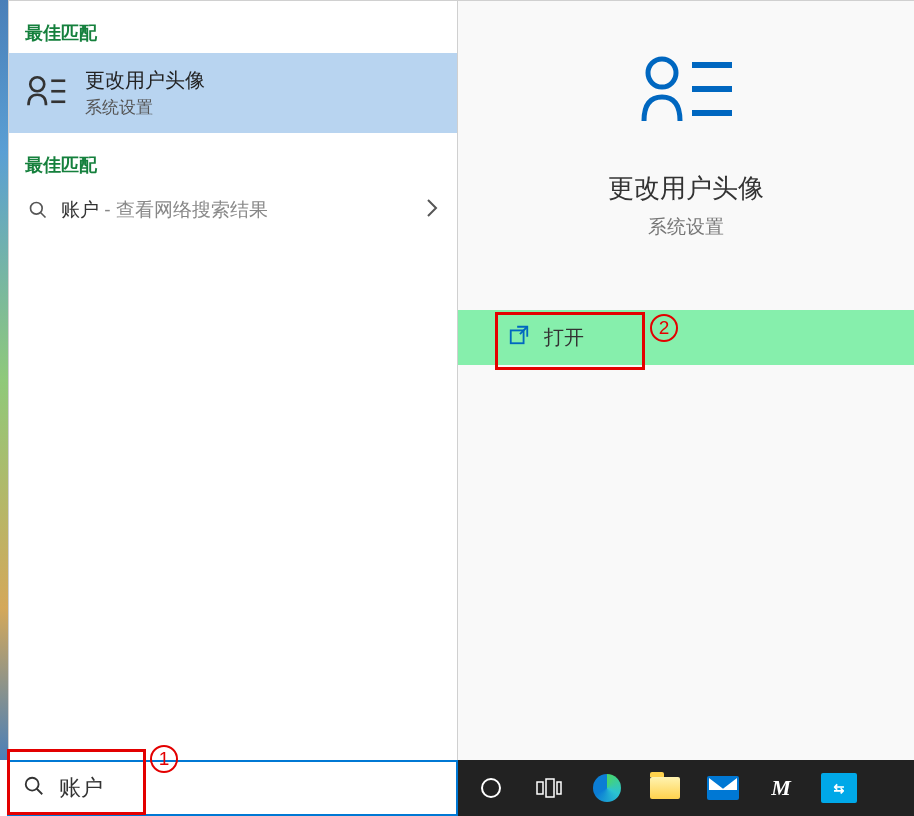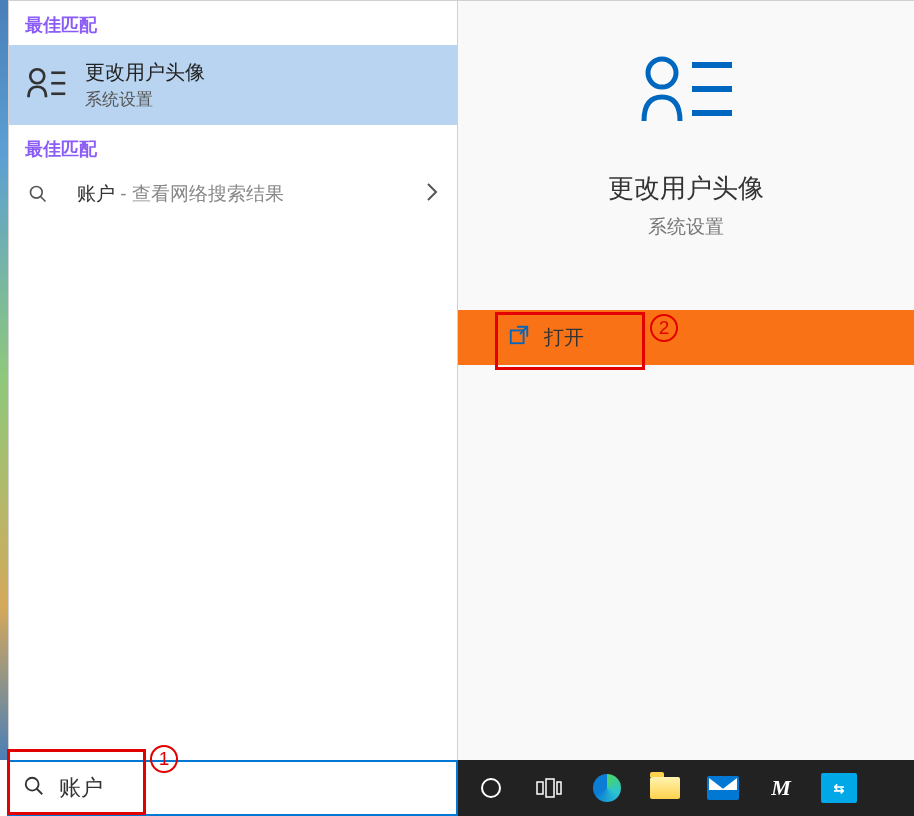--- a/index.html
+++ b/index.html
@@ -23,24 +23,24 @@
       position: absolute;
       left: 8px;
       top: 0;
       width: 450px;
       height: 760px;
       background: #fff;
       border: 1px solid #d0d0d0;
       border-bottom: none;
     }
     .section-header {
-      padding: 12px 16px 8px 16px;
+      padding: 20px 16px 8px 16px;
       font-size: 18px;
       font-weight: 600;
-      color: #8b5cf6;
+      color: #15803d;
     }
     .best-match-item {
       display: flex;
       align-items: center;
       background: #b8d4f0;
       padding: 14px 16px;
       gap: 18px;
     }
     .best-match-icon {
       width: 42px;
@@ -49,21 +49,21 @@
       align-items: center;
       justify-content: center;
     }
     .best-match-text { display: flex; flex-direction: column; gap: 2px; }
     .best-match-title { font-size: 20px; color: #222; }
     .best-match-subtitle { font-size: 17px; color: #555; }
     .web-result {
       display: flex;
       align-items: center;
       padding: 12px 18px;
-      gap: 28px;
+      gap: 12px;
     }
     .web-result-icon { width: 22px; display: flex; justify-content: center; }
     .web-result-text { flex: 1; font-size: 19px; color: #333; }
     .web-result-suffix { color: #888; font-size: 19px; }
     .chevron { font-size: 20px; color: #555; }
     .detail-panel {
       position: absolute;
       left: 458px;
       top: 0;
       width: 456px;
@@ -84,21 +84,21 @@
       margin-top: 40px;
     }
     .detail-subtitle {
       text-align: center;
       font-size: 19px;
       color: #777;
       margin-top: 8px;
     }
     .open-action {
       margin-top: 70px;
-      background: #f97316;
+      background: #86efac;
       padding: 14px 50px;
       display: flex;
       align-items: center;
       gap: 14px;
       font-size: 20px;
       color: #333;
     }
     .open-icon { color: #0067c0; }
     .help-section { padding: 30px 50px; }
     .help-heading { font-size: 20px; font-weight: 600; color: #222; margin-bottom: 28px; }

